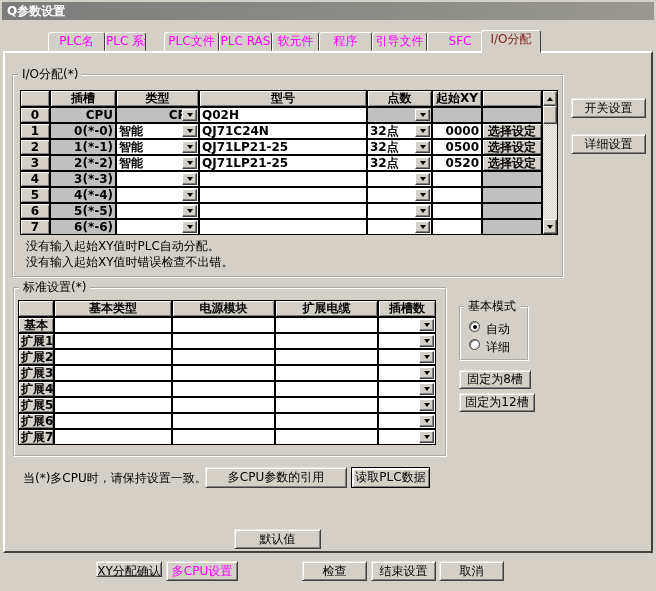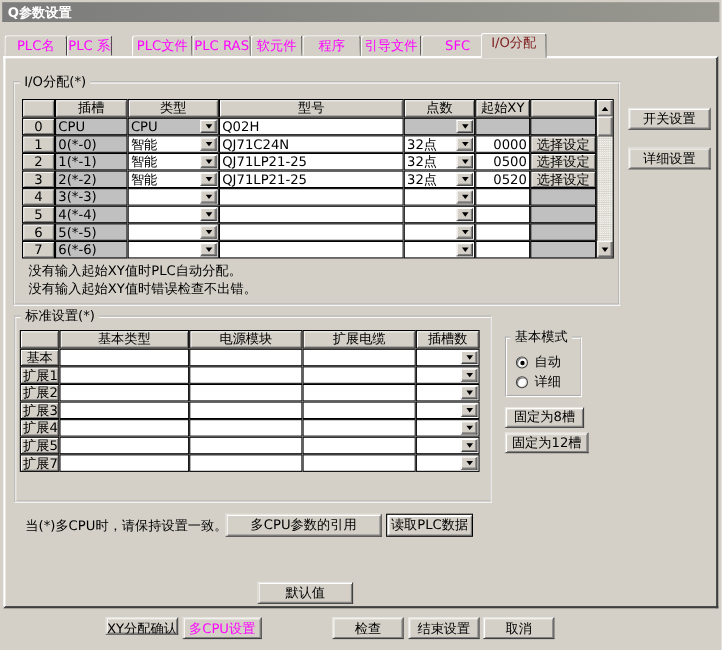--- a/index.html
+++ b/index.html
@@ -16,21 +16,21 @@
     color:#fff; font-weight:bold; line-height:18px; padding-left:5px; box-sizing:border-box;
   }
   
   .tabs { position:absolute; left:4px; top:32px; width:650px; height:19px; z-index:3; }
   .tab {
     position:absolute; top:0; height:19px; box-sizing:border-box;
     background:var(--dialog-bg,#d4d0c8);
     border:1px solid; border-color:#fff #404040 transparent #fff;
     border-top-left-radius:3px; border-top-right-radius:3px;
     text-align:center; line-height:17px; color:var(--magenta,#f0f); cursor:default;
-    white-space:nowrap; overflow:hidden;
+    white-space:nowrap; overflow:hidden;margin-left:44px;
   }
   .tab.active { top:-2px; height:23px; color:#7f1d1d; z-index:4; }
   
   .panel {
     position:absolute; left:3px; top:51px; width:650px; height:502px; box-sizing:border-box;
     background:var(--dialog-bg,#d4d0c8);
     border:2px solid; border-color:#fff #404040 #404040 #fff;
   }
   
   .groupbox { position:absolute; border:2px groove #fff; box-sizing:border-box; }
@@ -47,33 +47,34 @@
   }
   .btn-default {
     border:1px solid #000;
     box-shadow:inset 1px 1px 0 #fff, inset -1px -1px 0 #808080, inset 2px 2px 0 #fff;
   }
   .mag { color:var(--magenta,#f0f); }
   
   table.grid {
     position:absolute; border-collapse:separate; border-spacing:0; table-layout:fixed;
     font-size:12px;
+    font-weight:bold;
   }
   table.grid td {
     box-sizing:border-box; border:1px solid #000; padding:0 2px;
     height:16px; line-height:13px; white-space:nowrap; overflow:hidden;
     position:relative; background:#fff;
   }
   table.grid tr.hdr td { height:17px; text-align:center; }
   td.raised {
     background:var(--dialog-bg,#d4d0c8) !important;
     box-shadow:inset 1px 1px 0 #fff, inset -1px -1px 0 #808080;
     text-align:center;
   }
-  td.ro { background:var(--readonly-cell,#c0c0c0) !important; }
+  td.ro { background:var(--readonly-cell,#c0c0c0) !important;text-align:right; }
   td.xy { text-align:right; padding-right:4px;margin-left:21px; }
   td.abtn {
     background:var(--dialog-bg,#d4d0c8) !important;
     box-shadow:inset 1px 1px 0 #fff, inset -1px -1px 0 #808080;
     text-align:center;
   }
   td.aempty { background:var(--readonly-cell,#c0c0c0) !important; }
   
   .dd {
     position:absolute; top:1px; right:1px; bottom:1px; width:15px;
@@ -101,21 +102,21 @@
   }
   .sthumb {
     position:absolute; left:0; top:15px; width:14px; height:18px; box-sizing:border-box;
     background:var(--dialog-bg,#d4d0c8);
     border:1px solid; border-color:#fff #404040 #404040 #fff;
     box-shadow:inset -1px -1px 0 #808080;
   }
   
   .note { position:absolute; line-height:15px; white-space:nowrap; }
   
-  .radio-row { position:absolute; display:flex; align-items:center; gap:6px; }
+  .radio-row { position:absolute; display:flex; align-items:flex-start; gap:6px; }
   .radio {
     width:11px; height:11px; border-radius:50%; background:#fff; box-sizing:border-box;
     border:1px solid #404040; box-shadow:inset 1px 1px 0 #808080, inset -1px -1px 0 #e8e6e0;
     display:flex; align-items:center; justify-content:center;
   }
   .radio .dot { width:4px; height:4px; border-radius:50%; background:#000; display:none; }
   .radio.checked .dot { display:block; }
 </style>
 </head>
 <body>
@@ -365,20 +366,31 @@
       <td></td>
       <td></td>
       <td></td>
       <td>
             <span class="dd">
               <span class="arr-down"></span>
             </span>
           </td>
     </tr>
     <tr>
+      <td class="raised">扩展6</td>
+      <td></td>
+      <td></td>
+      <td></td>
+      <td>
+            <span class="dd">
+              <span class="arr-down"></span>
+            </span>
+          </td>
+    </tr>
+    <tr>
       <td class="raised">扩展7</td>
       <td></td>
       <td></td>
       <td></td>
       <td>
             <span class="dd">
               <span class="arr-down"></span>
             </span>
           </td>
     </tr>

